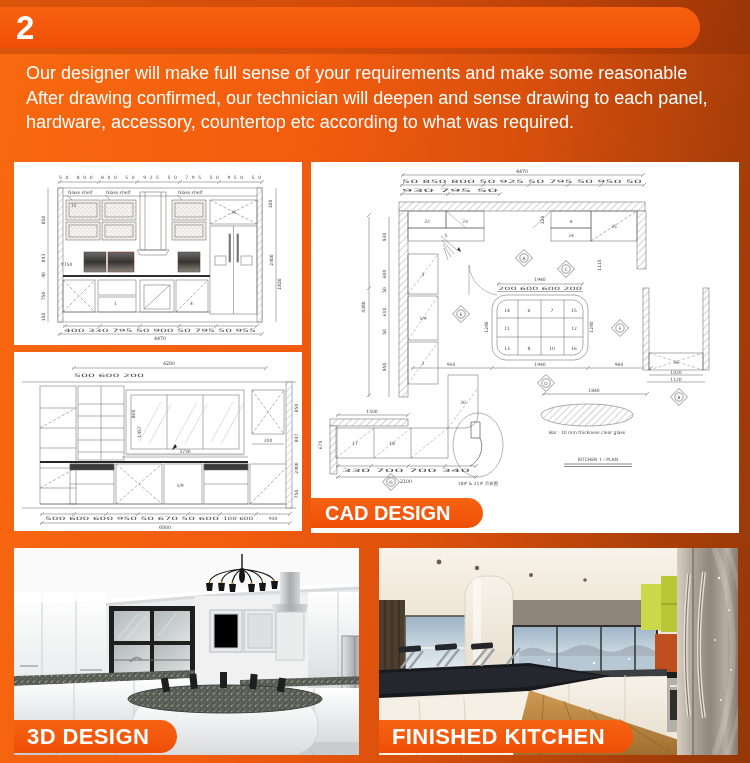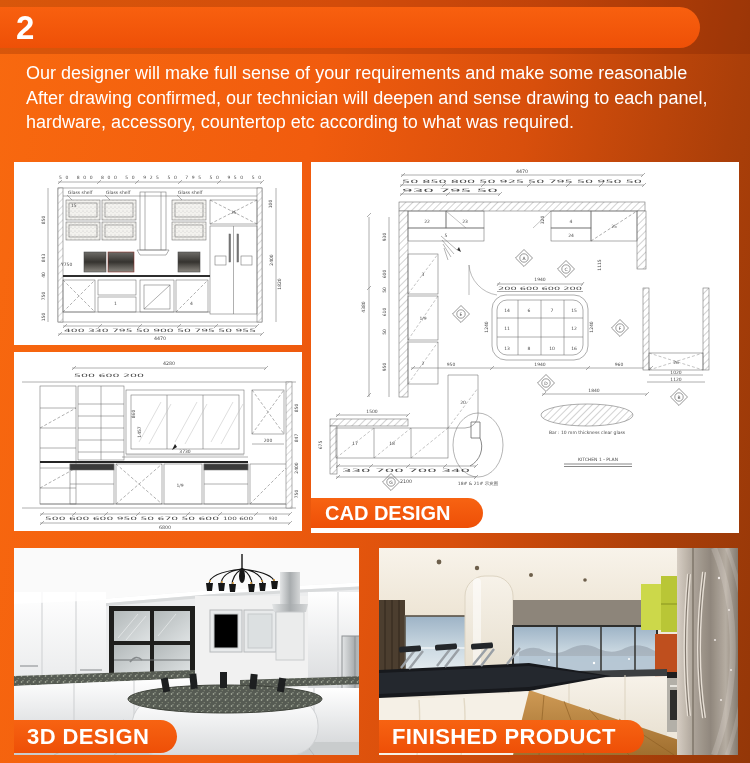--- a/index.html
+++ b/index.html
@@ -575,17 +575,17 @@
         <path d="M348 0 C372 60 372 140 348 207" stroke="#ffffff" stroke-width="4" opacity="0.15" fill="none"></path>
         <circle cx="340" cy="30" r="1.2" fill="#fff" opacity="0.9"></circle>
           <circle cx="350" cy="62" r="1" fill="#fff" opacity="0.8"></circle>
           <circle cx="336" cy="92" r="1.1" fill="#fff" opacity="0.8"></circle>
           <circle cx="352" cy="122" r="1" fill="#fff" opacity="0.8"></circle>
           <circle cx="342" cy="152" r="1.1" fill="#fff" opacity="0.8"></circle>
       </g>
       <rect x="298" y="0" width="61" height="207" fill="#c4551c" opacity="0.05"></rect>
     </svg>
     <div class="pill photo-pill">
-      <span>FINISHED PRODUCT</span>
+      <span>FINISHED KITCHEN</span>
     </div>
   </div>
 
 </div>
 
 </body></html>

